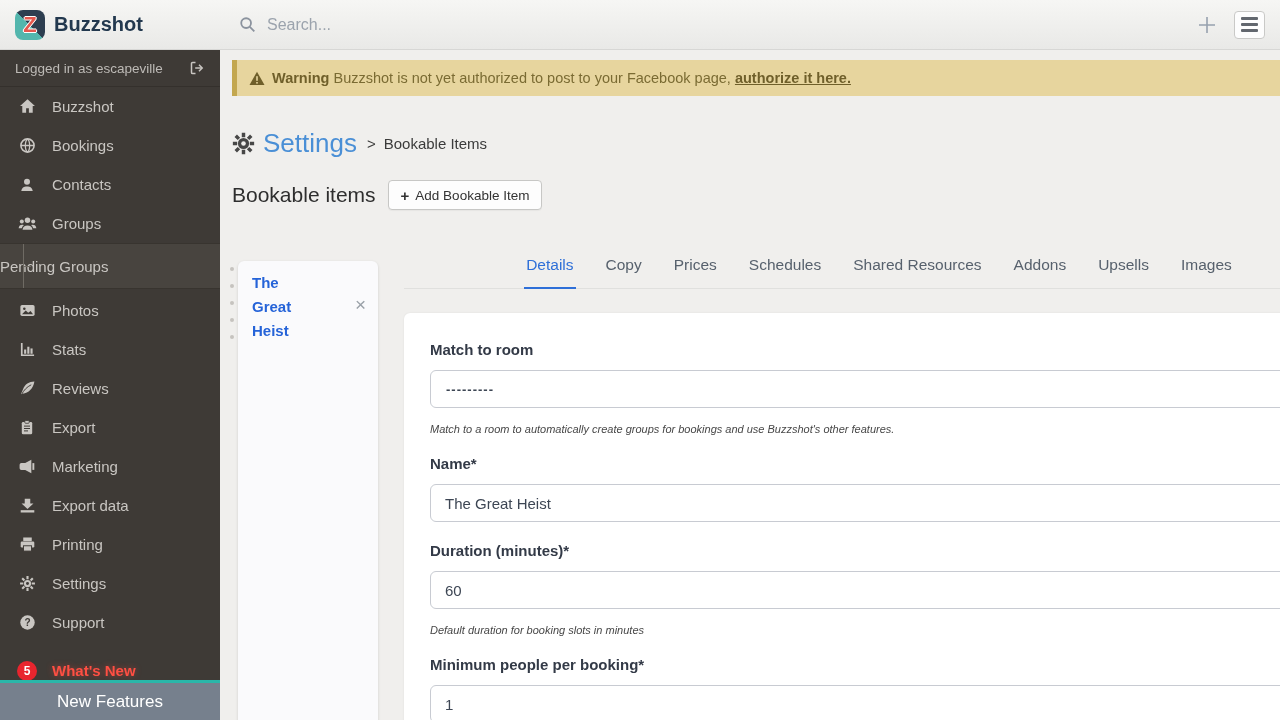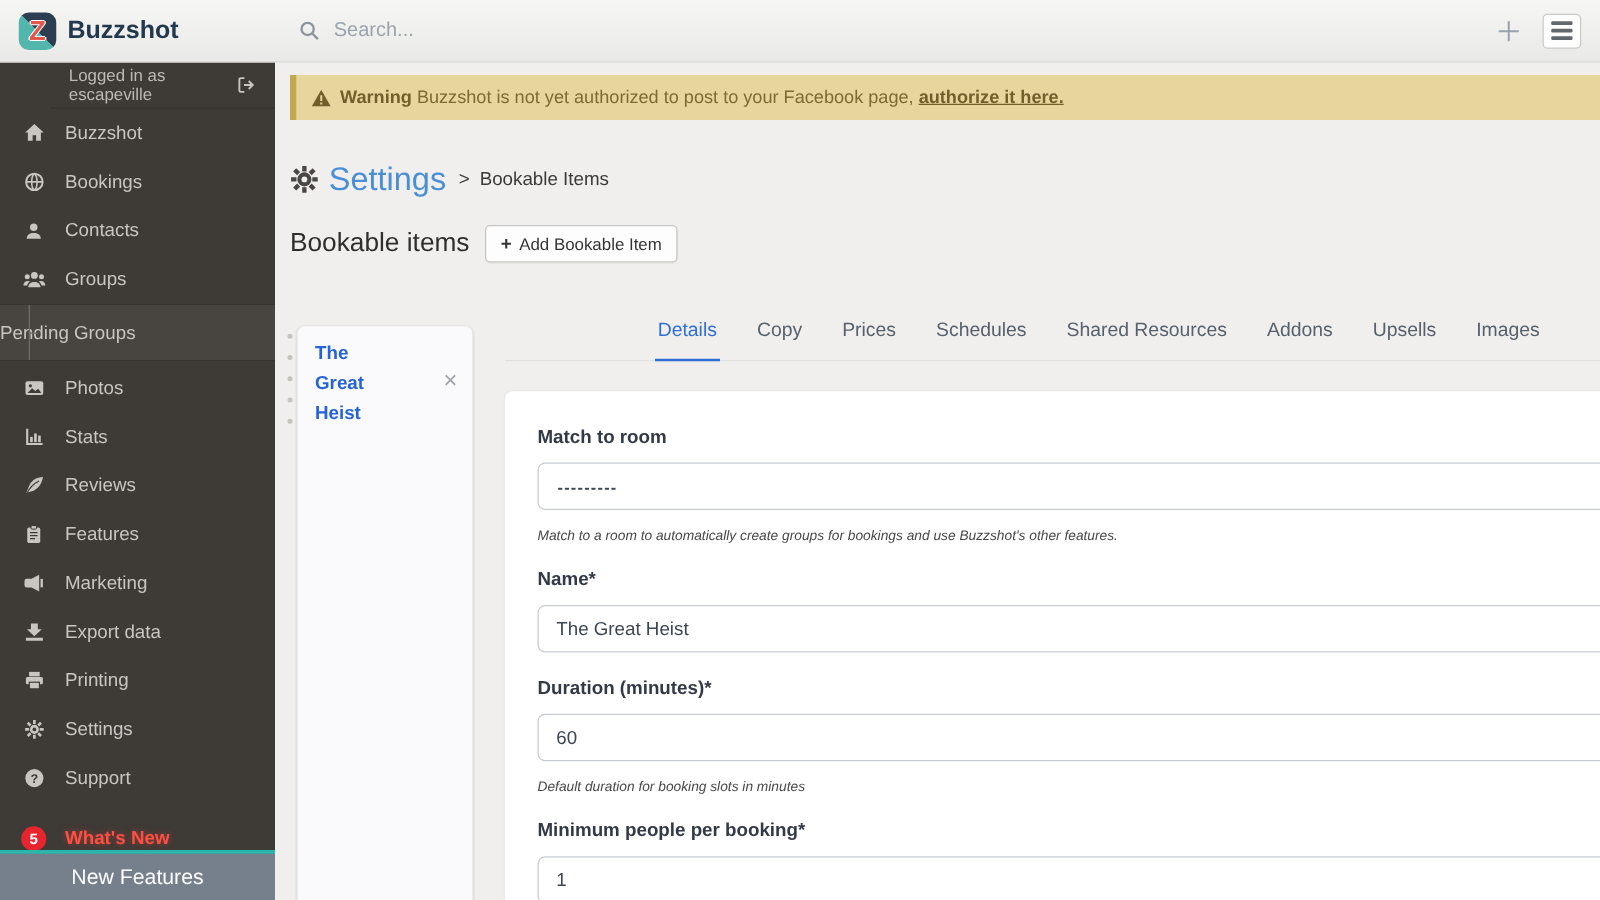--- a/index.html
+++ b/index.html
@@ -25,21 +25,21 @@
   .topbar-right { display:flex; align-items:center; gap:16px; padding-right:15px; }
   .hamburger-btn { width:31px; height:28px; background:#fdfdfd; border:1px solid #c9c9c7;
     border-radius:4px; display:flex; flex-direction:column; justify-content:center;
     align-items:center; gap:3px; cursor:pointer; }
   .hamburger-btn span { display:block; width:17px; height:3px; background:#62676e; border-radius:1px; }
 
   
   .sidebar { position:absolute; top:50px; left:0; width:220px; height:670px;
     background:#3e3a36; color:#c9c6c2; }
   .logged-in { height:37px; display:flex; align-items:center; justify-content:space-between;
-    padding:0 15px; font-size:13.5px; color:#bdbab6; border-bottom:1px solid #34302c;margin-left:40px; }
+    padding:0 15px; font-size:13.5px; color:#bdbab6; border-bottom:1px solid #34302c; }
   .nav-item { height:39px; display:flex; align-items:center; gap:15px; padding-left:17px;
     font-size:15px; cursor:pointer; }
   .nav-item .ico { width:20px; flex:none; display:flex; justify-content:center; }
   .nav-sub-wrap { background:#48443f; border-top:1px solid #38342f; border-bottom:1px solid #38342f; }
   .nav-sub { position:relative; height:44px; display:flex; align-items:center;
     font-size:15px; cursor:pointer; }
   .nav-sub::before { content:""; position:absolute; left:23px; top:0; bottom:0; width:1px; background:#6f6b64; }
   .nav-sub::after { content:""; position:absolute; left:23px; top:50%; width:8px; height:1px; background:#6f6b64; }
   .whats-new { margin-top:9px; color:#ff4f43; font-weight:bold; text-shadow:0 0 6px rgba(255,70,60,.45); }
   .badge { width:20px; height:20px; border-radius:50%; background:#e8252e; color:#fff;
@@ -222,21 +222,21 @@
     <span>Reviews</span>
   </div>
   <div class="nav-item">
     <span class="ico">
         <svg width="16" height="17" viewBox="0 0 16 16" fill="#c9c6c2">
           <rect x="2.8" y="2.4" width="10.4" height="12.4" rx="1.4"></rect>
           <rect x="5.8" y="1" width="4.4" height="2.8" rx=".9" stroke="#3e3a36" stroke-width=".8"></rect>
           <path d="M5 6.6h6M5 9h6M5 11.4h4" stroke="#3e3a36" stroke-width="1"></path>
         </svg>
       </span>
-    <span>Features</span>
+    <span>Export</span>
   </div>
   <div class="nav-item">
     <span class="ico">
         <svg width="18" height="17" viewBox="0 0 17 16" fill="#c9c6c2">
           <path d="M12.6 1.6v12.8l-5.8-3.1H3.2A1.7 1.7 0 0 1 1.5 9.6V6.4a1.7 1.7 0 0 1 1.7-1.7h3.6z"></path>
           <rect x="13.6" y="4.8" width="1.8" height="6.4"></rect>
         </svg>
       </span>
     <span>Marketing</span>
   </div>

